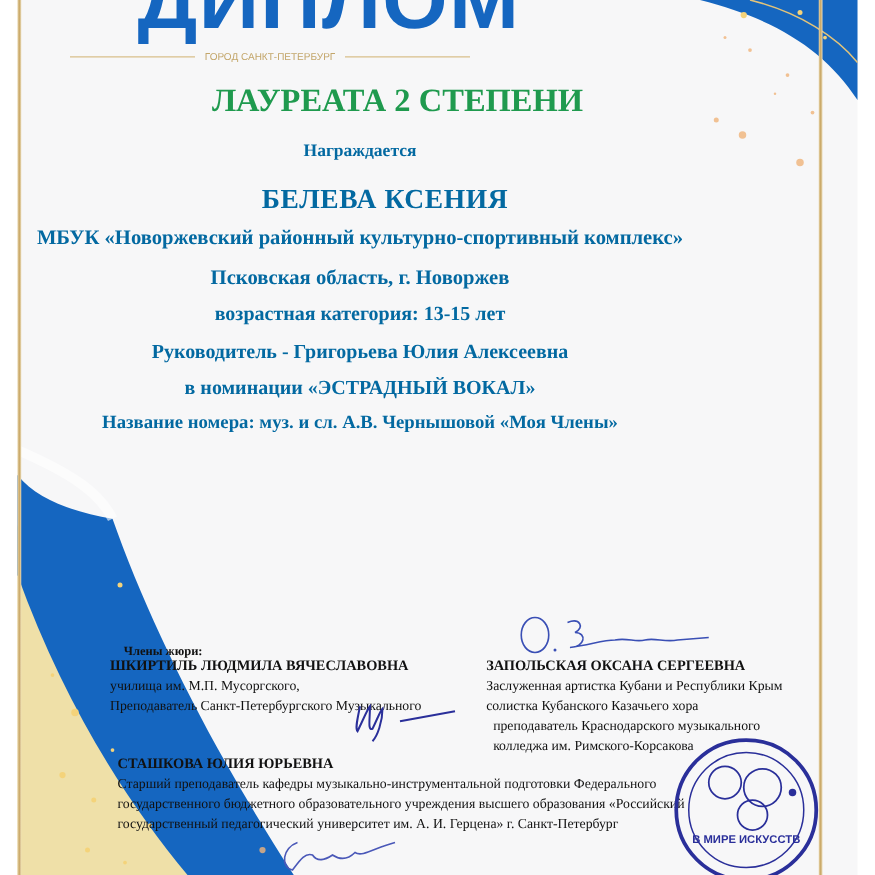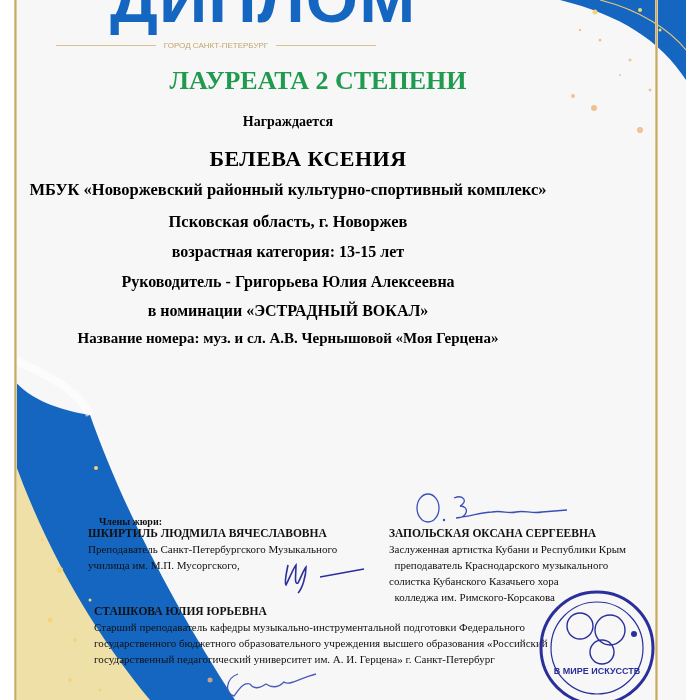--- a/index.html
+++ b/index.html
@@ -6,21 +6,21 @@
   body { width:700px; height:700px; background:#ffffff; position:relative; overflow:hidden; font-family:"Liberation Serif", "DejaVu Serif", serif; }
   .sheet { position:absolute; left:14px; top:0; width:672px; height:700px; background:#f7f7f8; overflow:hidden; }
   .gold-frame-l { position:absolute; left:14px; top:0; width:3px; height:700px; background:linear-gradient(90deg,#e6d2a6,#c9a867,#eadbb8); }
   .gold-frame-r { position:absolute; left:655px; top:0; width:3px; height:700px; background:linear-gradient(90deg,#e6d2a6,#c9a867,#eadbb8); }
   .deco { position:absolute; left:0; top:0; }
   .title-big { position:absolute; left:110px; top:-30px; font-family:"Liberation Sans", "DejaVu Sans", sans-serif; font-weight:bold; font-size:64px; color:#1566c0; letter-spacing:1px; line-height:60px; transform:scaleX(1.05); transform-origin:left; }
   .city-row { position:absolute; left:55px; top:38px; width:230px; height:14px; display:flex; align-items:center; gap:8px; }
   .city-row .line { flex:1; height:1px; background:#d9c08a; }
   .city { font-family:"Liberation Sans", "DejaVu Sans", sans-serif; font-size:8px; color:#c3a66a; white-space:nowrap; }
   .degree { position:absolute; left:0; width:636px; top:66px; text-align:center; font-weight:bold; font-size:26px; color:#1f9a4e; }
-  .line-c { position:absolute; left:0; width:576px; text-align:center; font-weight:bold; color:#000000; }
+  .line-c { position:absolute; left:0; width:576px; text-align:center; font-weight:bold; color:#0369a1; }
   .awarded { top:114px; font-size:14px; }
   .name { top:146px; font-size:22px; letter-spacing:0.5px;margin-left:20px; }
   .org { top:180px; font-size:16.5px; }
   .region { top:212px; font-size:16.5px; }
   .age { top:243px; font-size:16px; }
   .leader { top:273px; font-size:16px; }
   .nomination { top:302px; font-size:16px; }
   .number { top:330px; font-size:15px; }
   .jury { position:absolute; font-size:11px; color:#111; line-height:16px; }
   .jury .hd { font-weight:bold; font-size:10px; }
@@ -86,35 +86,35 @@
 
 <div class="degree">ЛАУРЕАТА 2 СТЕПЕНИ</div>
 
 <div class="line-c awarded">Награждается</div>
 <div class="line-c name">БЕЛЕВА  КСЕНИЯ</div>
 <div class="line-c org">МБУК «Новоржевский районный культурно-спортивный комплекс»</div>
 <div class="line-c region">Псковская область, г. Новоржев</div>
 <div class="line-c age">возрастная категория: 13-15 лет</div>
 <div class="line-c leader">Руководитель - Григорьева Юлия Алексеевна</div>
 <div class="line-c nomination">в номинации «ЭСТРАДНЫЙ ВОКАЛ»</div>
-<div class="line-c number">Название номера: муз. и сл. А.В. Чернышовой «Моя Герцена»</div>
+<div class="line-c number">Название номера: муз. и сл. А.В. Чернышовой «Моя Члены»</div>
 
 <div class="jury j-label"><span class="hd">Члены жюри:</span></div>
 
 <div class="jury j1">
   <div class="nm">ШКИРТИЛЬ ЛЮДМИЛА ВЯЧЕСЛАВОВНА</div>
+  <div>училища им.  М.П. Мусоргского,</div>
   <div>Преподаватель Санкт-Петербургского Музыкального</div>
-  <div>училища им.  М.П. Мусоргского,</div>
 </div>
 
 <div class="jury j2">
   <div class="nm">ЗАПОЛЬСКАЯ ОКСАНА СЕРГЕЕВНА</div>
   <div>Заслуженная артистка Кубани и Республики Крым</div>
+  <div>солистка Кубанского Казачьего хора</div>
   <div style="white-space:pre">  преподаватель Краснодарского музыкального</div>
-  <div>солистка Кубанского Казачьего хора</div>
   <div style="white-space:pre">  колледжа им. Римского-Корсакова</div>
 </div>
 
 <div class="jury j3">
   <div class="nm">СТАШКОВА ЮЛИЯ ЮРЬЕВНА</div>
   <div style="white-space:nowrap">Старший преподаватель кафедры музыкально-инструментальной подготовки Федерального</div>
   <div style="white-space:nowrap">государственного бюджетного образовательного учреждения высшего образования «Российский</div>
   <div style="white-space:nowrap">государственный педагогический университет им. А. И. Герцена» г. Санкт-Петербург</div>
 </div>
 

